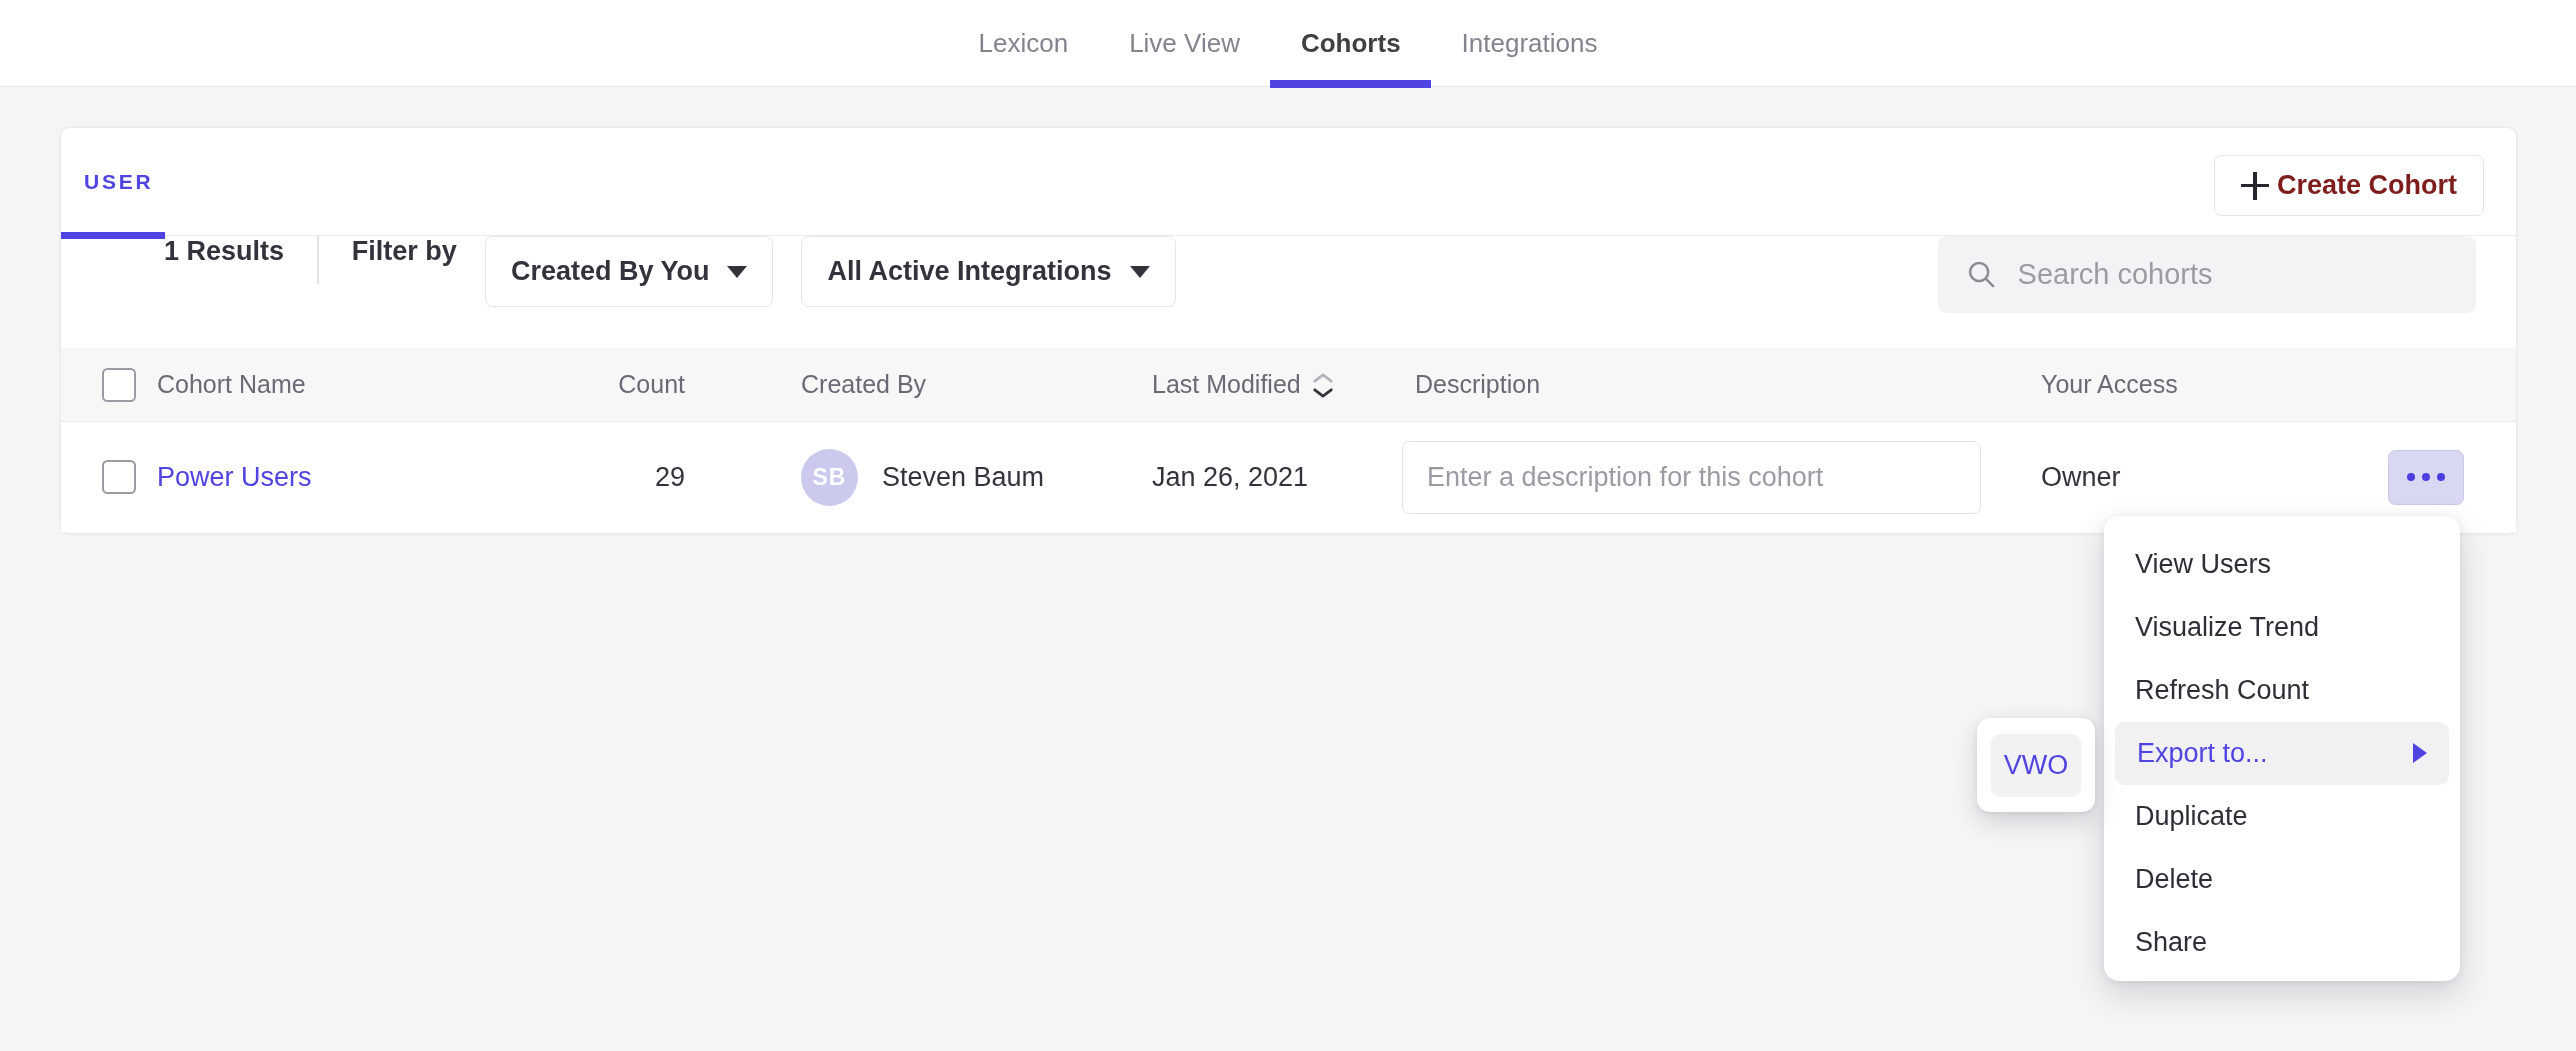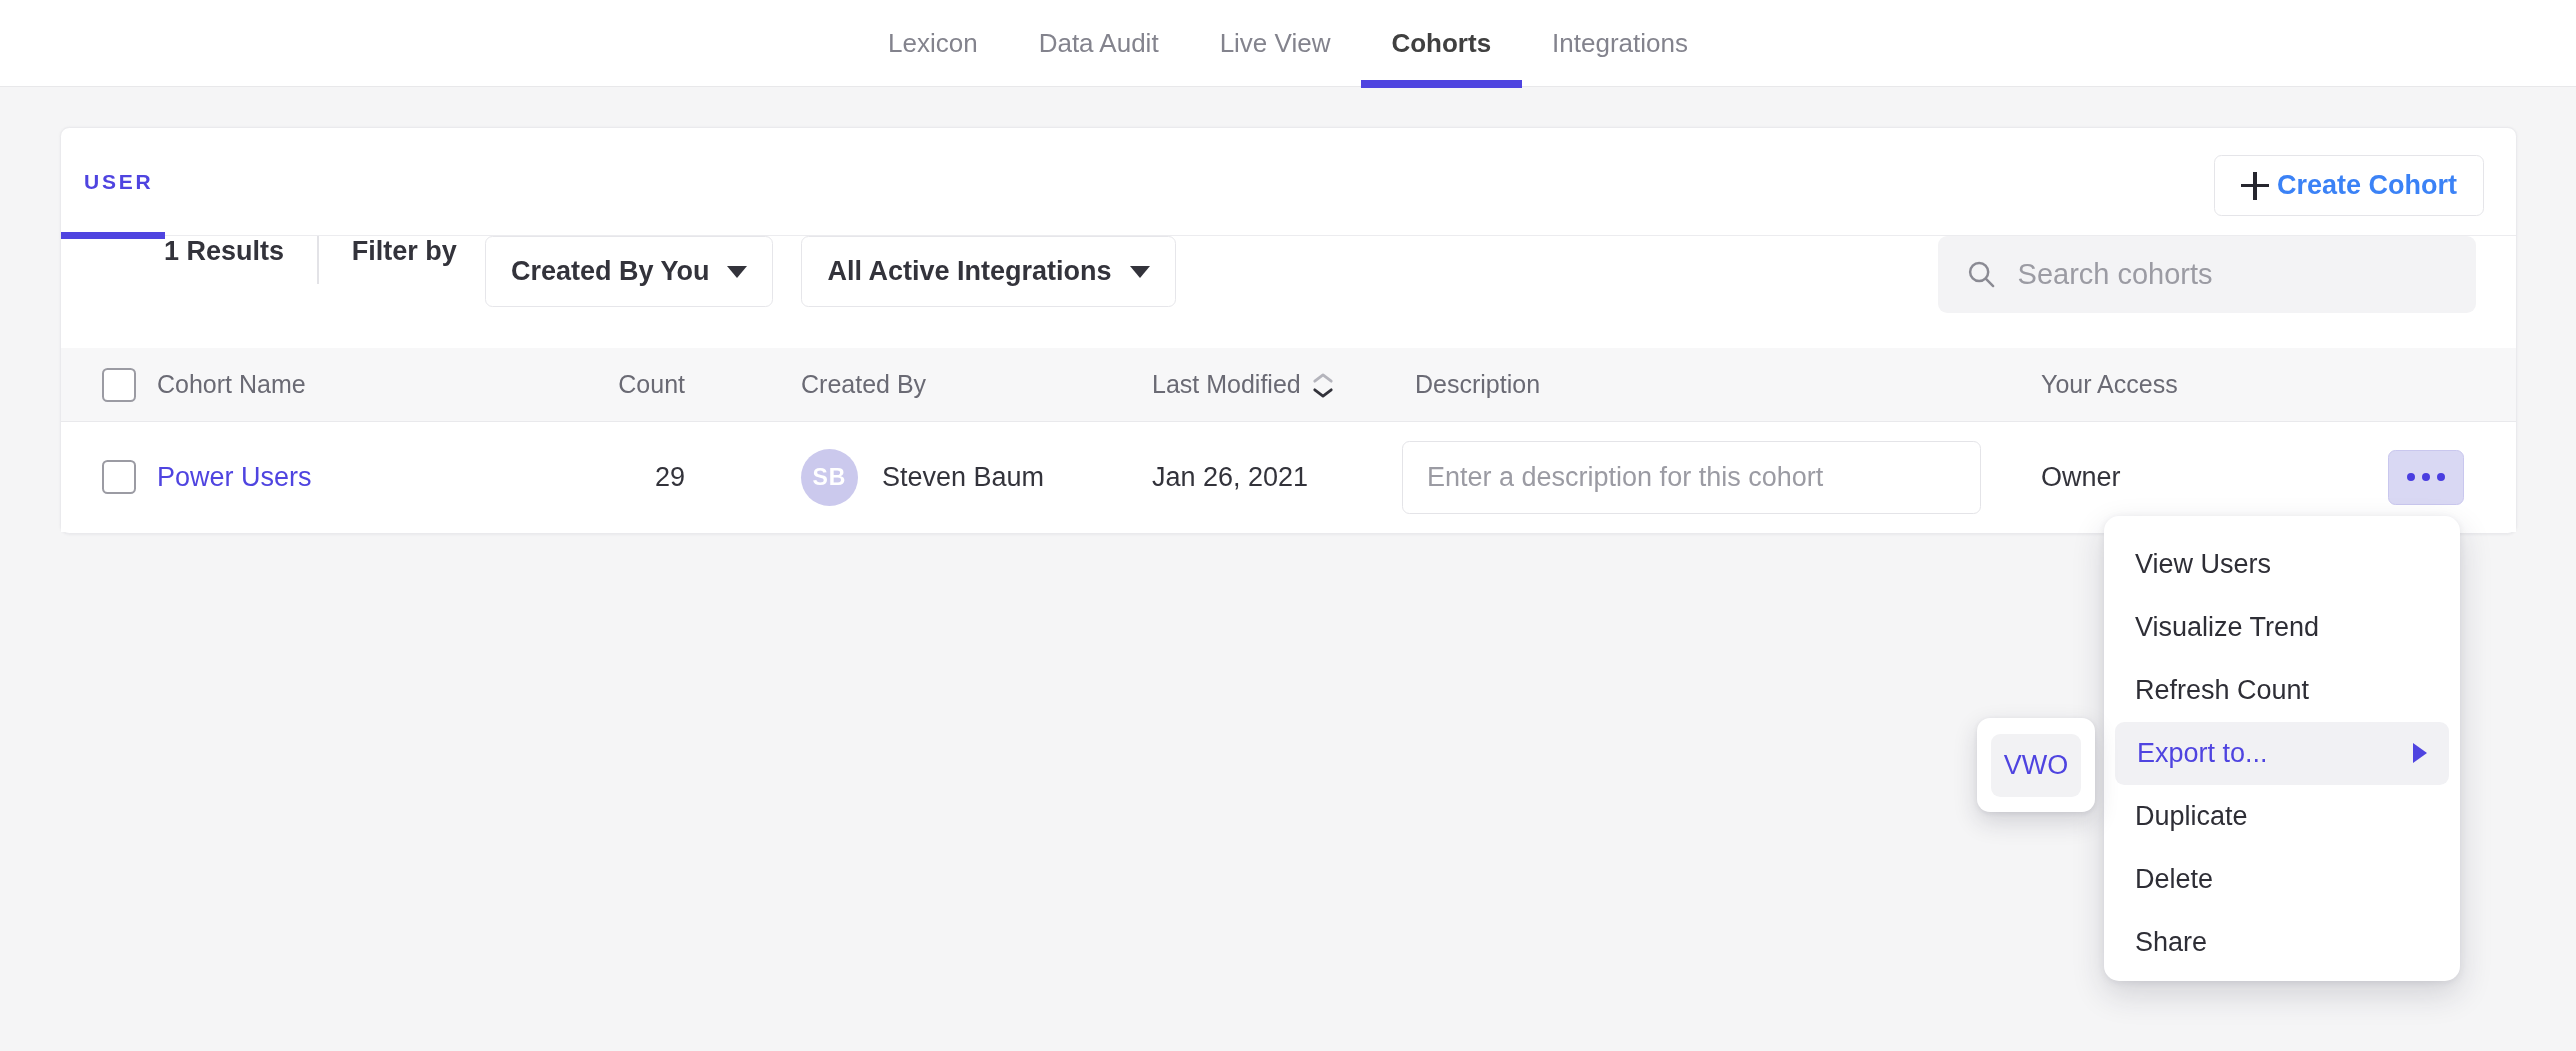--- a/index.html
+++ b/index.html
@@ -47,21 +47,21 @@
   }
   .user-underline {
     position: absolute; left: 0; bottom: -3.7px;
     width: 104px; height: 6.5px; background: #4f44e0; z-index: 2;
   }
   .create-btn {
     position: absolute; right: 32px; top: 27px;
     height: 61px; display: flex; align-items: center; gap: 8px;
     padding: 0 26px;
     background: #fff; border: 1.8px solid #e5e5e9; border-radius: 7.4px;
-    font-size: 27px; font-weight: 600; color: #3b82f6; cursor: pointer;
+    font-size: 27px; font-weight: 600; color: #7f1d1d; cursor: pointer;
   }
   .plus-icon { width: 28px; height: 28px; position: relative; }
   .plus-icon::before, .plus-icon::after {
     content: ""; position: absolute; background: #26262e;
   }
   .plus-icon::before { left: 12px; top: 0; width: 3.7px; height: 28px; }
   .plus-icon::after  { left: 0; top: 12px; width: 28px; height: 3.7px; }
 
   
   .filter-row {
@@ -185,23 +185,20 @@
     display: flex; align-items: center; justify-content: center;
     font-size: 27px; color: #4f44e0; cursor: pointer;
   }
 </style>
 </head>
 <body>
 
 <div class="topbar">
   <div class="nav-tab">
       <span>Lexicon</span>
-    </div>
-  <div class="nav-tab">
-      <span>Data Audit</span>
     </div>
   <div class="nav-tab">
       <span>Live View</span>
     </div>
   <div class="nav-tab active">
       <span>Cohorts</span>
     </div>
   <div class="nav-tab">
       <span>Integrations</span>
     </div>

